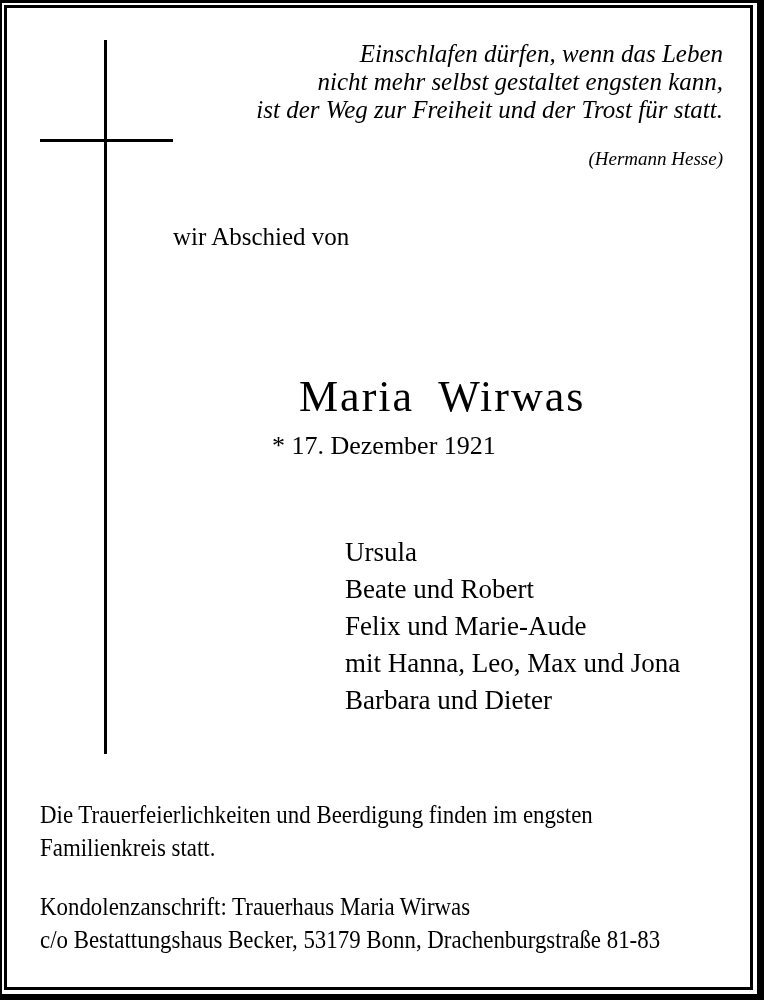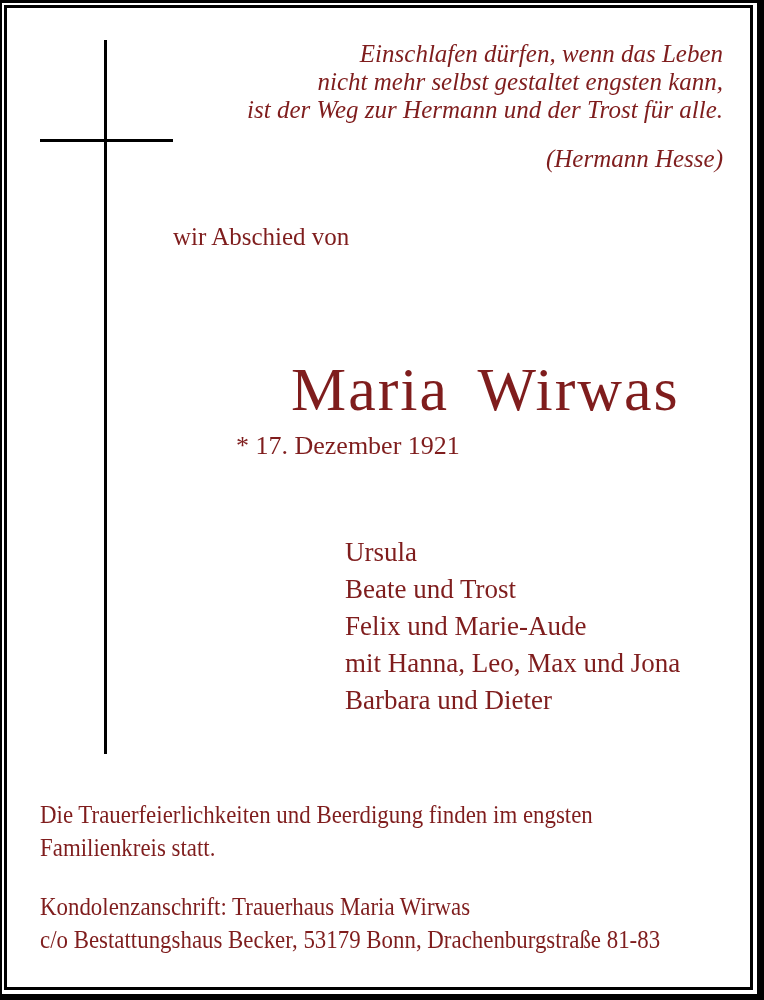--- a/index.html
+++ b/index.html
@@ -7,21 +7,21 @@
     padding: 0;
     background: #ffffff;
   }
   .page {
     position: relative;
     width: 764px;
     height: 1000px;
     background: #ffffff;
     overflow: hidden;
     font-family: "Liberation Serif", "DejaVu Serif", serif;
-    color: #7f1d1d;
+    color: #000000;
   }
   
   .frame-outer {
     position: absolute;
     inset: 0;
     border-style: solid;
     border-color: #000;
     border-width: 3px 7px 6px 2px;
     box-sizing: border-box;
     pointer-events: none;
@@ -53,53 +53,54 @@
     font-style: italic;
     font-size: 25px;
     line-height: 28px;
     white-space: nowrap;
   }
   .attribution {
     position: absolute;
     top: 145px; right: 41px;
     text-align: right;
     font-style: italic;
-    font-size: 25px;
+    font-size: 19px;
     line-height: 28px;
     white-space: nowrap;
   }
   .intro {
     position: absolute;
     top: 221px; left: 173px;
     width: 550px;
     font-size: 25px;
     line-height: 32px;
   }
   .intro .justified {
     text-align: justify;
     text-align-last: justify;
     white-space: nowrap;
   }
   .name {
     position: absolute;
     top: 353px; left: 283px;
-    margin: 8px;
-    font-size: 62px;
+    margin: 16px;
+    font-size: 44px;
     font-weight: normal;
     letter-spacing: 2px;
     word-spacing: 12px;
     line-height: 56px;
     white-space: nowrap;
   }
   .date {
     position: absolute;
     top: 431px;
     font-size: 26px;
     line-height: 30px;
     white-space: nowrap;
+    margin-left: 36px;
   }
   .date-birth { left: 236px; }
   .date-death { left: 532px; }
   .mourners {
     position: absolute;
     top: 534px; left: 345px;
     font-size: 27px;
     line-height: 37px;
     white-space: nowrap;
   }
@@ -128,36 +129,36 @@
   <div class="frame-inner"></div>
 
   <div>
     <div class="cross-v"></div>
     <div class="cross-h"></div>
   </div>
 
   <div class="quote">
     <div>Einschlafen dürfen, wenn das Leben</div>
     <div>nicht mehr selbst gestaltet engsten kann,</div>
-    <div>ist der Weg zur Hermann und der Trost für alle.</div>
+    <div>ist der Weg zur Freiheit und der Trost für statt.</div>
   </div>
 
   <div class="attribution">(Hermann Hesse)</div>
 
   <div class="intro">
     <div>wir Abschied von</div>
   </div>
 
   <h1 class="name">Maria Wirwas</h1>
 
   <div class="date date-birth">* 17. Dezember 1921</div>
 
   <div class="mourners">
     <div>Ursula</div>
-    <div>Beate und Trost</div>
+    <div>Beate und Robert</div>
     <div>Felix und Marie-Aude</div>
     <div>mit Hanna, Leo, Max und Jona</div>
     <div>Barbara und Dieter</div>
   </div>
 
   <div class="funeral notice">
     <div>Die Trauerfeierlichkeiten und Beerdigung finden im engsten</div>
     <div>Familienkreis statt.</div>
   </div>
 

